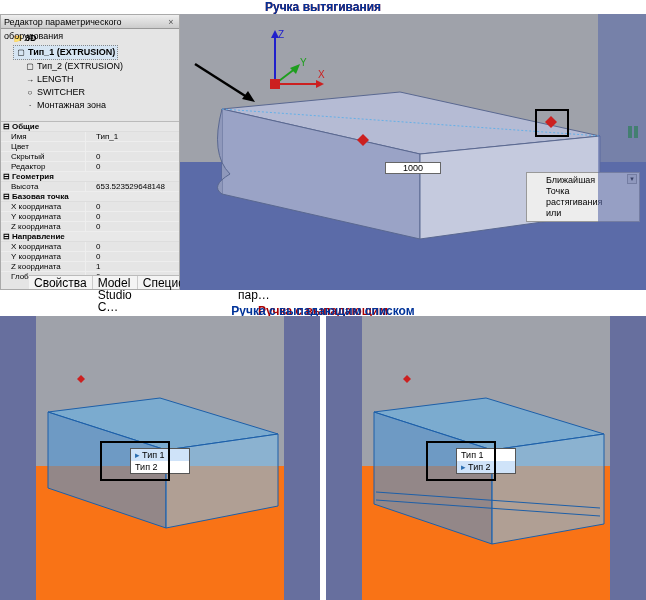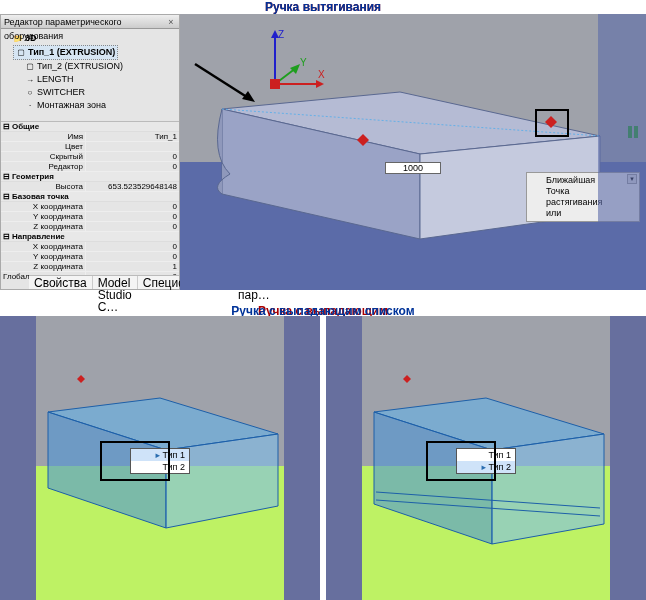--- a/index.html
+++ b/index.html
@@ -11,39 +11,39 @@
   .panel-header { height:14px; background:linear-gradient(#eee,#ccc); font-size:9px; padding:0 3px; line-height:14px; border-bottom:1px solid #999; position:relative; }
   .panel-header .x { position:absolute; right:2px; top:0; width:12px; text-align:center; color:#555; }
   .tree { padding:3px 4px; font-size:9px; line-height:13px; }
   .tree .row { white-space:nowrap;margin-left:8px; }
   .tree .row.hl { background:#d6e5f3; border:1px dotted #888; display:inline-block; padding:0 2px; }
   .tree .i1 { padding-left:12px; }
   .ic { display:inline-block; width:10px; height:10px; margin-right:2px; vertical-align:middle; font-size:8px; text-align:center; line-height:10px; }
   .props { margin-top:6px; border-top:1px solid #bbb; font-size:8px; }
   .cat { background:#e8e8e8; font-weight:bold; padding:0 2px; border-bottom:1px solid #ddd; }
   .prow { display:flex; border-bottom:1px solid #eee; }
-  .pk,.pv { padding:0px 2px; overflow:hidden; white-space:nowrap;text-align:right; }
+  .pk,.pv { padding:0px 10px; overflow:hidden; white-space:nowrap; }
   .pk { width:85px; border-right:1px solid #eee; }
   .pv { flex:1; }
   .tabs { position:absolute; bottom:0; left:0; right:0; height:14px; background:#f4f4f4; display:flex; font-size:12px; border-top:1px solid #bbb;margin-left:28px; }
   .tab { padding:1px 5px; border-right:1px solid #ccc; line-height:12px; }
   .tab.active { background:#fff; }
   .viewport { position:absolute; top:14px; left:180px; width:466px; height:276px; background:#5b6ba8; }
   .sky { position:absolute; top:0; left:0; right:0; height:148px; background:#9fa2aa; }
   .wall { position:absolute; top:0; right:0; width:48px; height:276px; background:#5b6ba8; opacity:0.6; }
   .arrow-ptr { position:absolute; top:45px; left:10px; width:70px; height:50px; }
   .tooltip { position:absolute; right:6px; top:158px; width:114px; background:#ededed; border:1px solid #999; font-size:9px; padding:2px 19px; line-height:11px; }
   .tooltip .dd { position:absolute; right:2px; top:1px; width:10px; height:10px; background:#ddd; border:1px solid #999; font-size:7px; text-align:center; line-height:8px; }
   .dim-box { position:absolute; top:148px; left:205px; background:#fff; border:1px solid #666; font-size:9px; padding:0 17px; }
   
   .bottom-title { position:absolute; top:304px; left:0; right:0; height:16px; }
   .bottom { position:absolute; top:316px; height:284px; }
   .bottom.left { left:0; width:320px; }
   .bottom.right { left:326px; width:320px; }
-  .bv { width:100%; height:100%; background:#bef264; position:relative;text-align:right; }
+  .bv { width:100%; height:100%; background:#f97316; position:relative; }
   .bv .sky2 { position:absolute; top:0; left:0; right:0; height:150px; background:#9fa2aa; }
   .bv .wallL{ position:absolute; top:0; left:0; width:36px; height:284px; background:#676f9e; }
   .bv .wallR{ position:absolute; top:0; right:0; width:36px; height:284px; background:#676f9e; }
   .pop { position:absolute; top:132px; left:130px; width:60px; background:#fff; border:1px solid #555; font-size:9px; }
   .pop .item { padding:1px 4px; white-space:nowrap; }
   .pop .item.sel { background:#cfe3f9; }
   .highlight-box { position:absolute; border:2px solid #000; }
   .hb1 { top:95px; left:355px; width:34px; height:28px; }
   .hb2 { top:125px; left:100px; width:70px; height:40px; }
   .hb3 { top:125px; left:100px; width:70px; height:40px; }

